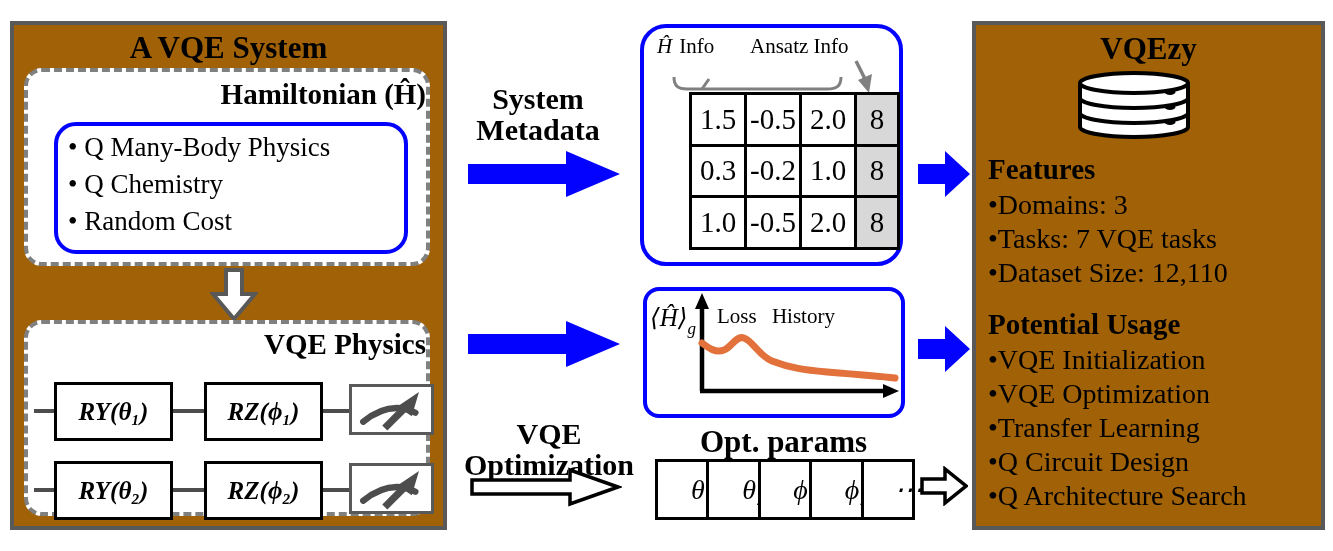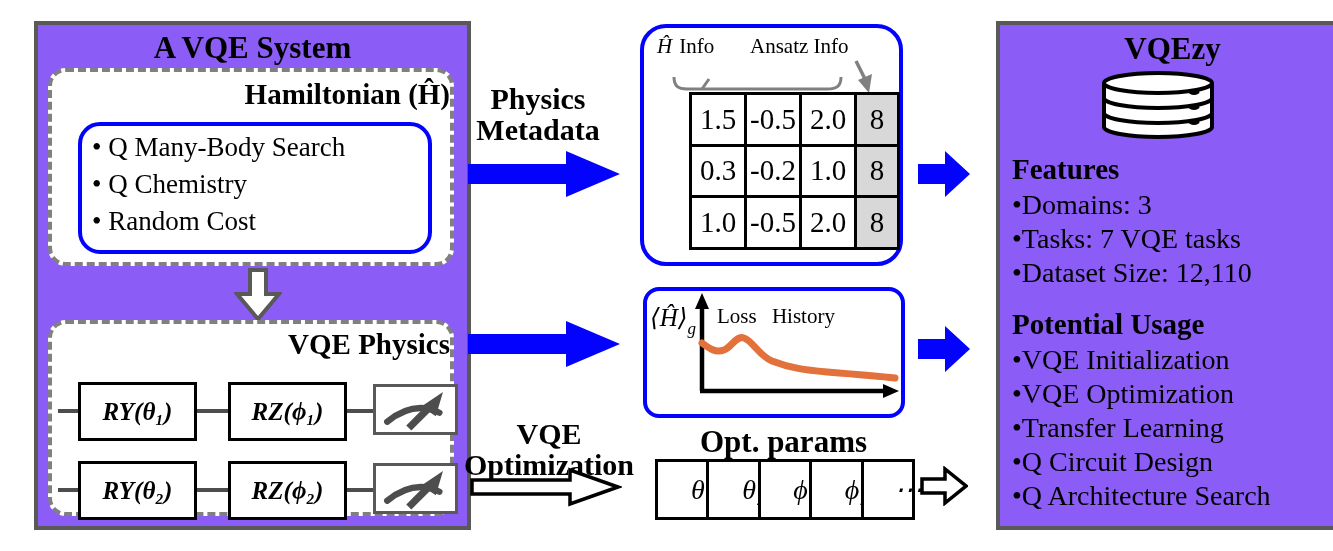--- a/index.html
+++ b/index.html
@@ -1,19 +1,19 @@
 <!DOCTYPE html>
 <html><head>
 <meta charset="utf-8">
 <style>
   html,body{margin:0;padding:0;background:#fff;}
   #fig{position:relative;width:1333px;height:551px;background:#fff;overflow:hidden;
        font-family:"Liberation Serif","DejaVu Serif",serif;color:#000;}
   .abs{position:absolute;}
-  .panel{border:4px solid #595959;background:#8b5cf6;margin-left:24px;}
+  .panel{border:4px solid #595959;background:#a16207;}
   .dashedbox{border:4px dashed #808080;border-radius:18px;background:#fff;}
   .bluebox{border:4px solid #0202fe;border-radius:26px;background:#fff;}
   .ptitle{font-weight:bold;font-size:31px;text-align:center;}
   .stitle{font-weight:bold;font-size:29px;text-align:right;}
   .biglabel{font-weight:bold;font-size:30px;text-align:center;line-height:31px;}
   .bullets{font-size:27px;line-height:37px;white-space:nowrap;}
   .gate{border:3.5px solid #000;background:#fff;font-weight:bold;font-style:italic;
         font-size:25px;text-align:center;display:flex;align-items:center;justify-content:center;}
   .meterbox{border:3px solid #595959;background:#fff;display:flex;align-items:center;justify-content:center;}
   .wire{height:3.5px;background:#4d4d4d;}
@@ -37,21 +37,21 @@
 <body>
 
 <div id="fig">
 
   <div class="abs panel" style="left:10px;top:21px;width:429px;height:501px;">
     <div class="abs ptitle" style="left:0;top:5px;width:100%;">A VQE System</div>
 
     <div class="abs dashedbox" style="left:10px;top:43px;width:398px;height:190px;">
       <div class="abs stitle" style="left:0;top:6px;width:100%;">Hamiltonian (Ĥ)</div>
       <div class="abs bluebox" style="left:26px;top:50px;width:346px;height:124px;border-radius:22px;">
-        <div class="abs bullets" style="left:10px;top:3px;">• Q Many-Body Search</div>
+        <div class="abs bullets" style="left:10px;top:3px;">• Q Many-Body Physics</div>
         <div class="abs bullets" style="left:10px;top:40px;">• Q Chemistry</div>
         <div class="abs bullets" style="left:10px;top:77px;">• Random Cost</div>
       </div>
     </div>
 
     <svg class="abs" style="left:196px;top:243px;" width="48" height="54" viewBox="0 0 48 54">
       <polygon points="16,2 32,2 32,26 45,26 24,51 3,26 16,26" fill="#fff" stroke="#595959" stroke-width="4" stroke-linejoin="miter"></polygon>
     </svg>
 
     <div class="abs dashedbox" style="left:10px;top:295px;width:398px;height:188px;">
@@ -76,21 +76,21 @@
         <svg width="72" height="42" viewBox="0 0 80 46">
           <path d="M8,36 Q38,12 66,26" stroke="#4d4d4d" stroke-width="7" fill="none" stroke-linecap="round"></path>
           <line x1="32" y1="43" x2="58" y2="17" stroke="#4d4d4d" stroke-width="8"></line>
           <polygon points="46,19 70,3 62,30" fill="#4d4d4d"></polygon>
         </svg>
       </div>
     </div>
   </div>
 
   <div class="abs biglabel" style="left:448px;top:83px;width:180px;">
-    <div>Physics</div>
+    <div>System</div>
     <div>Metadata</div>
   </div>
 
   <svg class="abs" style="left:468px;top:151px;" width="152" height="46" viewBox="0 0 152 46">
     <polygon points="0,13 98,13 98,0 152,23 98,46 98,33 0,33" fill="#0202fe"></polygon>
   </svg>
 
   <div class="abs bluebox" style="left:640px;top:24px;width:255px;height:234px;">
     <div class="abs losslab" style="left:13px;top:6px;">
       <span class="math">Ĥ</span><span class="ml6">Info</span>

